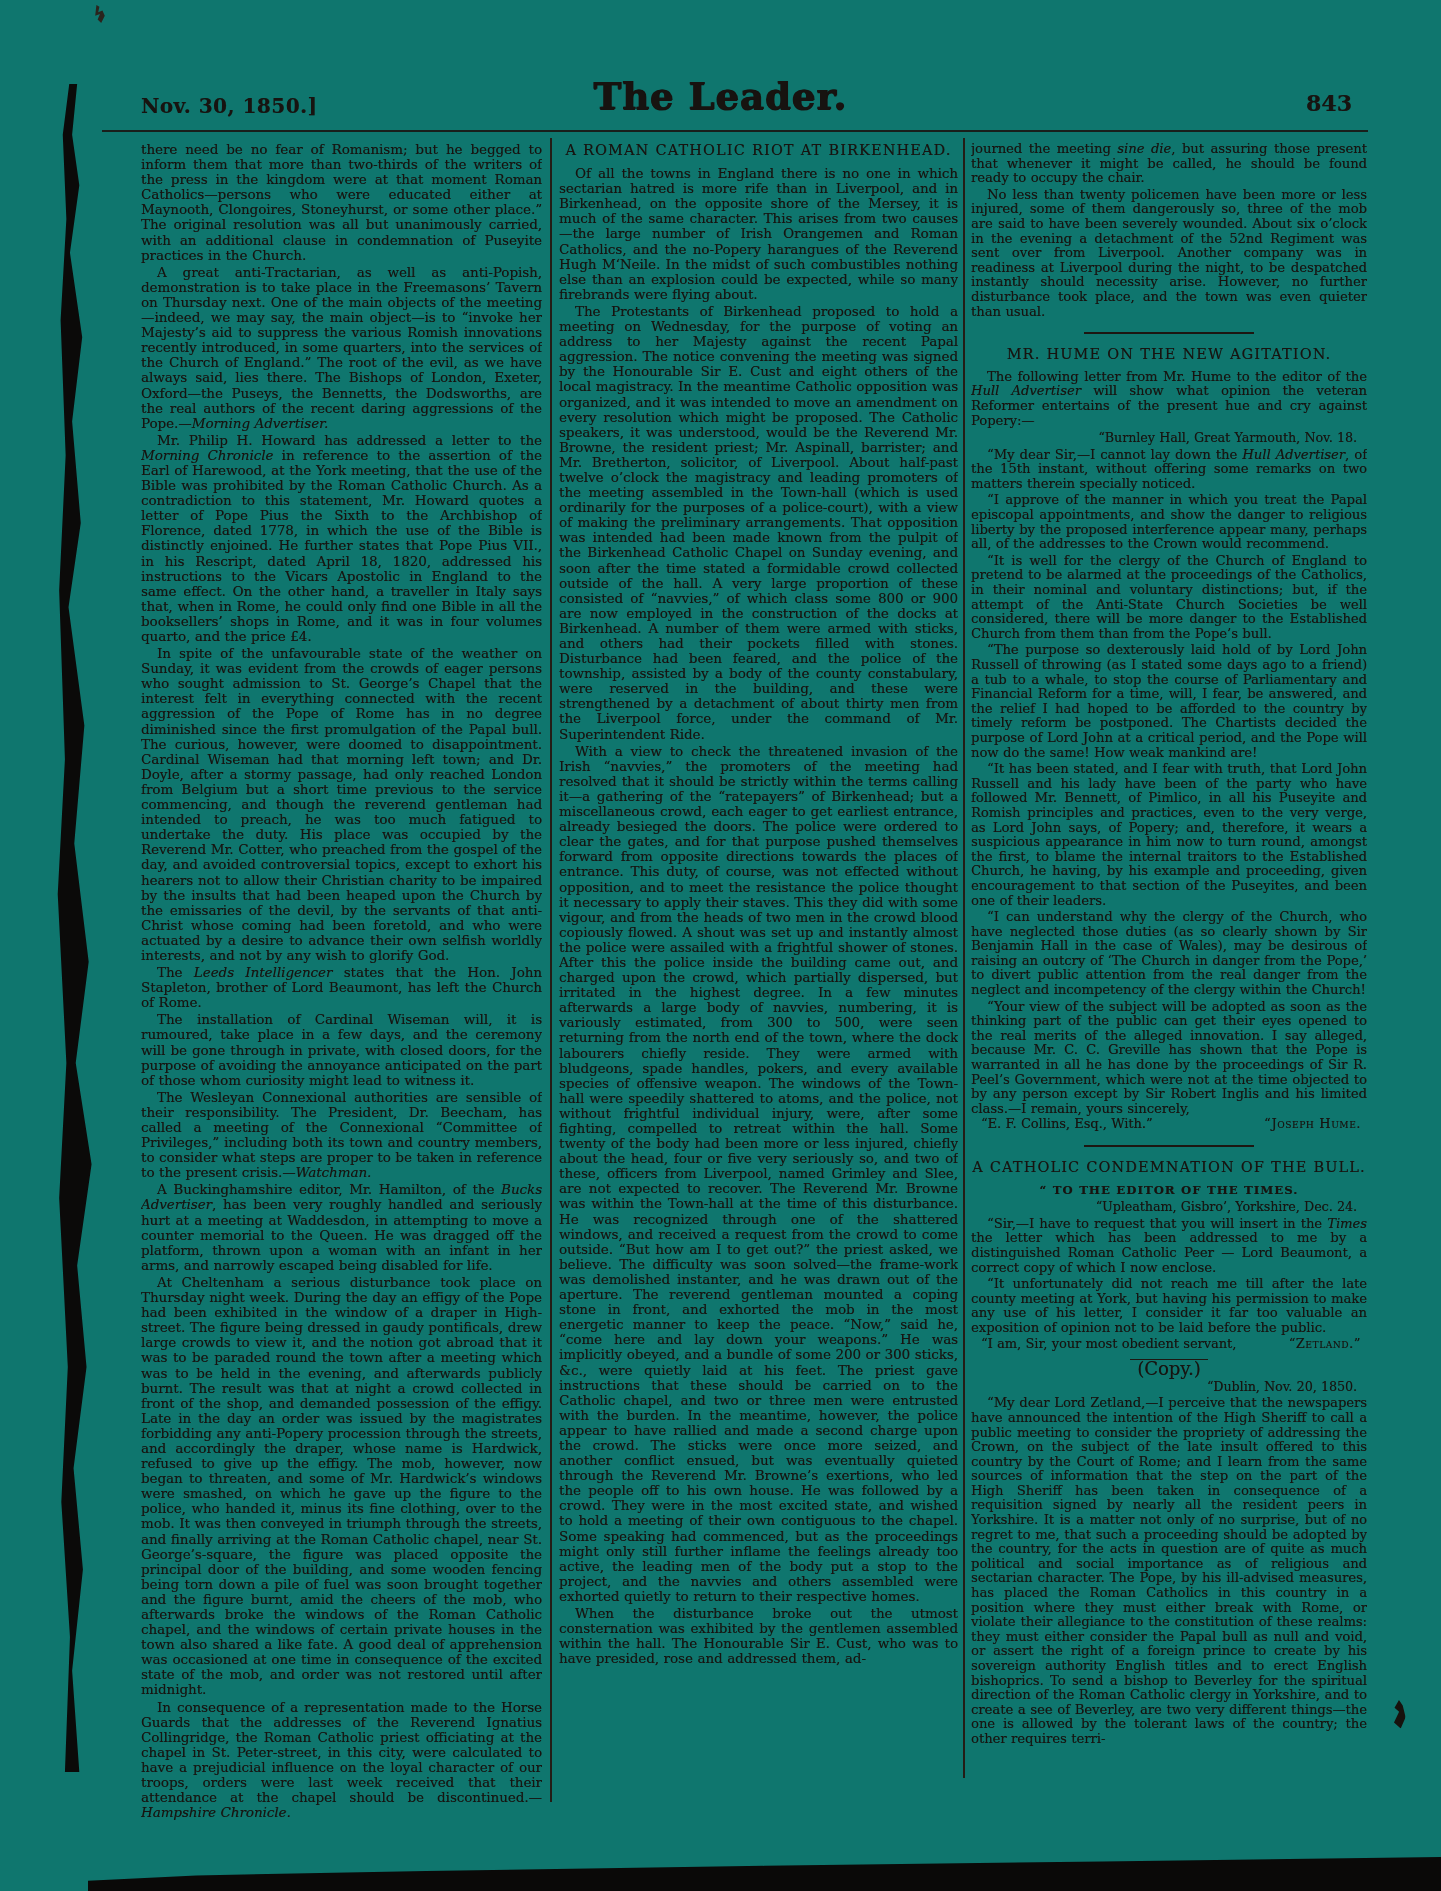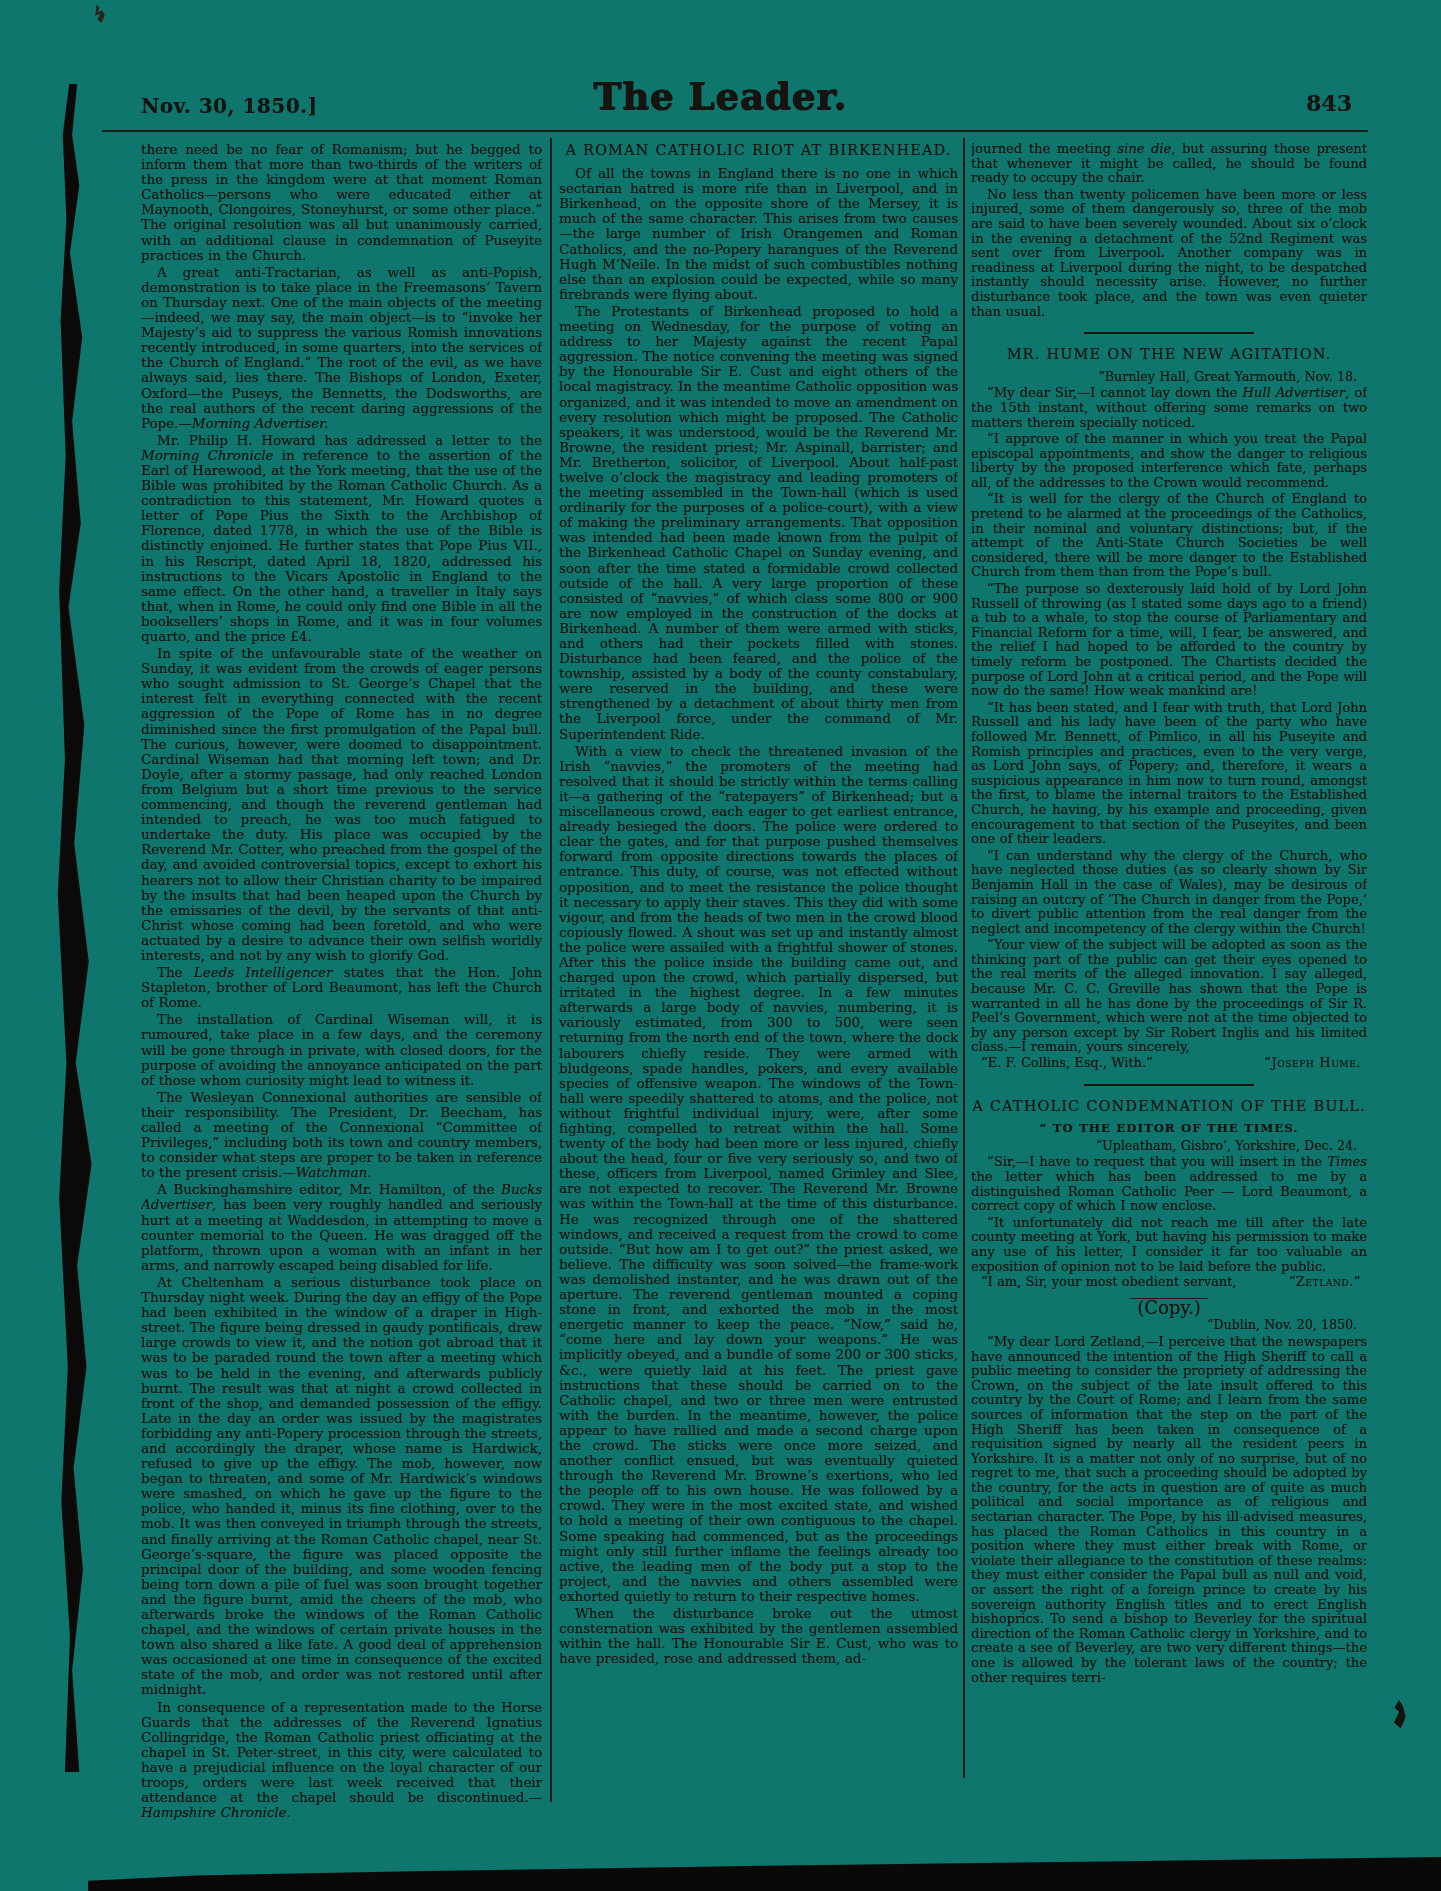--- a/index.html
+++ b/index.html
@@ -83,23 +83,24 @@
       <div class="b-p">Of all the towns in England there is no one in which sectarian hatred is more rife than in Liverpool, and in Birkenhead, on the opposite shore of the Mersey, it is much of the same character. This arises from two causes—the large number of Irish Orangemen and Roman Catholics, and the no-Popery harangues of the Reverend Hugh M‘Neile. In the midst of such combustibles nothing else than an explosion could be expected, while so many firebrands were flying about.</div>
       <div class="b-p">The Protestants of Birkenhead proposed to hold a meeting on Wednesday, for the purpose of voting an address to her Majesty against the recent Papal aggression. The notice convening the meeting was signed by the Honourable Sir E. Cust and eight others of the local magistracy. In the meantime Catholic opposition was organized, and it was intended to move an amendment on every resolution which might be proposed. The Catholic speakers, it was understood, would be the Reverend Mr. Browne, the resident priest; Mr. Aspinall, barrister; and Mr. Bretherton, solicitor, of Liverpool. About half-past twelve o’clock the magistracy and leading promoters of the meeting assembled in the Town-hall (which is used ordinarily for the purposes of a police-court), with a view of making the preliminary arrangements. That opposition was intended had been made known from the pulpit of the Birkenhead Catholic Chapel on Sunday evening, and soon after the time stated a formidable crowd collected outside of the hall. A very large proportion of these consisted of “navvies,” of which class some 800 or 900 are now employed in the construction of the docks at Birkenhead. A number of them were armed with sticks, and others had their pockets filled with stones. Disturbance had been feared, and the police of the township, assisted by a body of the county constabulary, were reserved in the building, and these were strengthened by a detachment of about thirty men from the Liverpool force, under the command of Mr. Superintendent Ride.</div>
       <div class="b-p">With a view to check the threatened invasion of the Irish “navvies,” the promoters of the meeting had resolved that it should be strictly within the terms calling it—a gathering of the “ratepayers” of Birkenhead; but a miscellaneous crowd, each eager to get earliest entrance, already besieged the doors. The police were ordered to clear the gates, and for that purpose pushed themselves forward from opposite directions towards the places of entrance. This duty, of course, was not effected without opposition, and to meet the resistance the police thought it necessary to apply their staves. This they did with some vigour, and from the heads of two men in the crowd blood copiously flowed. A shout was set up and instantly almost the police were assailed with a frightful shower of stones. After this the police inside the building came out, and charged upon the crowd, which partially dispersed, but irritated in the highest degree. In a few minutes afterwards a large body of navvies, numbering, it is variously estimated, from 300 to 500, were seen returning from the north end of the town, where the dock labourers chiefly reside. They were armed with bludgeons, spade handles, pokers, and every available species of offensive weapon. The windows of the Town-hall were speedily shattered to atoms, and the police, not without frightful individual injury, were, after some fighting, compelled to retreat within the hall. Some twenty of the body had been more or less injured, chiefly about the head, four or five very seriously so, and two of these, officers from Liverpool, named Grimley and Slee, are not expected to recover. The Reverend Mr. Browne was within the Town-hall at the time of this disturbance. He was recognized through one of the shattered windows, and received a request from the crowd to come outside. “But how am I to get out?” the priest asked, we believe. The difficulty was soon solved—the frame-work was demolished instanter, and he was drawn out of the aperture. The reverend gentleman mounted a coping stone in front, and exhorted the mob in the most energetic manner to keep the peace. “Now,” said he, “come here and lay down your weapons.” He was implicitly obeyed, and a bundle of some 200 or 300 sticks, &amp;c., were quietly laid at his feet. The priest gave instructions that these should be carried on to the Catholic chapel, and two or three men were entrusted with the burden. In the meantime, however, the police appear to have rallied and made a second charge upon the crowd. The sticks were once more seized, and another conflict ensued, but was eventually quieted through the Reverend Mr. Browne’s exertions, who led the people off to his own house. He was followed by a crowd. They were in the most excited state, and wished to hold a meeting of their own contiguous to the chapel. Some speaking had commenced, but as the proceedings might only still further inflame the feelings already too active, the leading men of the body put a stop to the project, and the navvies and others assembled were exhorted quietly to return to their respective homes.</div>
       <div class="b-p">When the disturbance broke out the utmost consternation was exhibited by the gentlemen assembled within the hall. The Honourable Sir E. Cust, who was to have presided, rose and addressed them, ad-</div>
     </div>
   <div class="col" id="colC">
       <div class="b-pc">journed the meeting <i>sine die</i>, but assuring those present that whenever it might be called, he should be found ready to occupy the chair.</div>
       <div class="b-p">No less than twenty policemen have been more or less injured, some of them dangerously so, three of the mob are said to have been severely wounded. About six o’clock in the evening a detachment of the 52nd Regiment was sent over from Liverpool. Another company was in readiness at Liverpool during the night, to be despatched instantly should necessity arise. However, no further disturbance took place, and the town was even quieter than usual.</div>
       <div class="b-rule"></div>
       <div class="b-h">MR. HUME ON THE NEW AGITATION.</div>
+      <div class="b-p">The following letter from Mr. Hume to the editor of the <i>Hull Advertiser</i> will show what opinion the veteran Reformer entertains of the present hue and cry against Popery:—</div>
       <div class="b-dl">“Burnley Hall, Great Yarmouth, Nov. 18.</div>
       <div class="b-p">“My dear Sir,—I cannot lay down the <i>Hull Advertiser</i>, of the 15th instant, without offering some remarks on two matters therein specially noticed.</div>
-      <div class="b-p">“I approve of the manner in which you treat the Papal episcopal appointments, and show the danger to religious liberty by the proposed interference which fate, perhaps all, of the addresses to the Crown would recommend.</div>
+      <div class="b-p">“I approve of the manner in which you treat the Papal episcopal appointments, and show the danger to religious liberty by the proposed interference appear many, perhaps all, of the addresses to the Crown would recommend.</div>
       <div class="b-p">“It is well for the clergy of the Church of England to pretend to be alarmed at the proceedings of the Catholics, in their nominal and voluntary distinctions; but, if the attempt of the Anti-State Church Societies be well considered, there will be more danger to the Established Church from them than from the Pope’s bull.</div>
       <div class="b-p">“The purpose so dexterously laid hold of by Lord John Russell of throwing (as I stated some days ago to a friend) a tub to a whale, to stop the course of Parliamentary and Financial Reform for a time, will, I fear, be answered, and the relief I had hoped to be afforded to the country by timely reform be postponed. The Chartists decided the purpose of Lord John at a critical period, and the Pope will now do the same! How weak mankind are!</div>
       <div class="b-p">“It has been stated, and I fear with truth, that Lord John Russell and his lady have been of the party who have followed Mr. Bennett, of Pimlico, in all his Puseyite and Romish principles and practices, even to the very verge, as Lord John says, of Popery; and, therefore, it wears a suspicious appearance in him now to turn round, amongst the first, to blame the internal traitors to the Established Church, he having, by his example and proceeding, given encouragement to that section of the Puseyites, and been one of their leaders.</div>
       <div class="b-p">“I can understand why the clergy of the Church, who have neglected those duties (as so clearly shown by Sir Benjamin Hall in the case of Wales), may be desirous of raising an outcry of ‘The Church in danger from the Pope,’ to divert public attention from the real danger from the neglect and incompetency of the clergy within the Church!</div>
       <div class="b-p">“Your view of the subject will be adopted as soon as the thinking part of the public can get their eyes opened to the real merits of the alleged innovation. I say alleged, because Mr. C. C. Greville has shown that the Pope is warranted in all he has done by the proceedings of Sir R. Peel’s Government, which were not at the time objected to by any person except by Sir Robert Inglis and his limited class.—I remain, yours sincerely,</div>
       <div class="b-sig">
         <span class="sl">“E. F. Collins, Esq., With.”</span>
         <span class="sr">“Joseph Hume.</span>
       </div>
       <div class="b-rule"></div>

